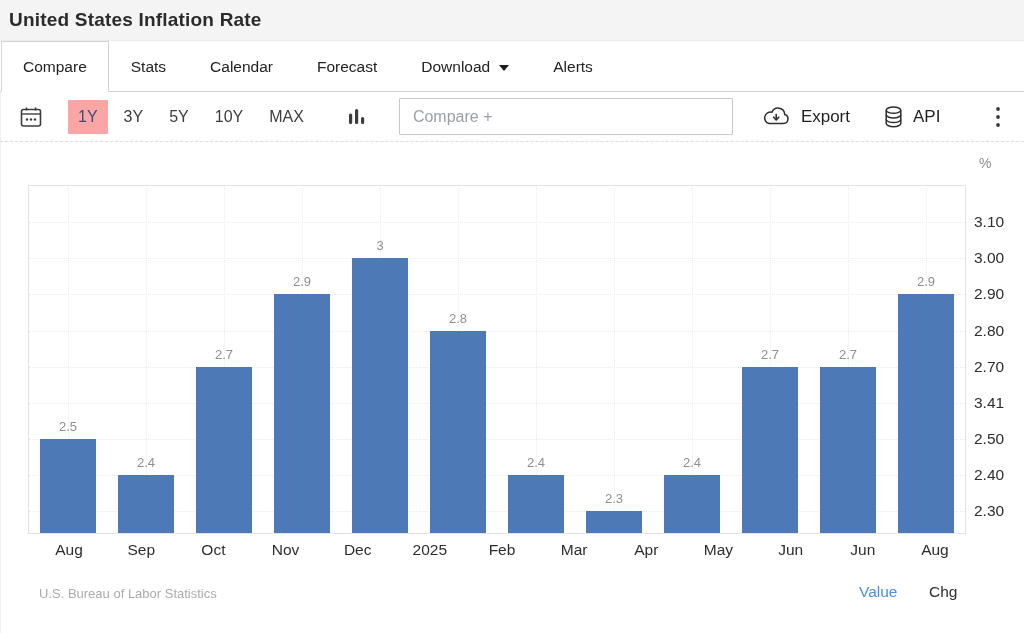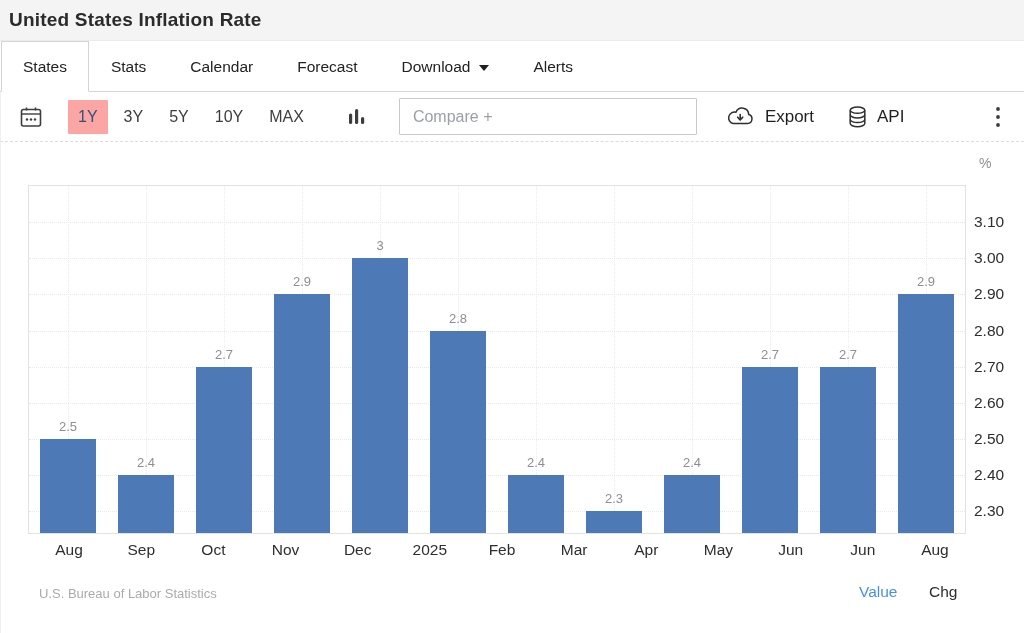--- a/index.html
+++ b/index.html
@@ -42,21 +42,21 @@
   }
   .icon-btn { display:flex; align-items:center; justify-content:center; cursor:pointer; }
   .ranges { display:flex; margin-left:25px; }
   .range-btn {
     font-size:16px; color:#3d3d3d; padding:8px 10px; margin-right:6px;
     cursor:pointer; border-radius:1px;
   }
   .range-btn.active { background:#fca5a5; color:#33527a; }
   .charttype { margin-left:27px; }
   .compare-input {
-    margin-left:33px; width:298px; height:37px; border:1px solid #c9c9c9;
+    margin-left:33px; width:334px; height:37px; border:1px solid #c9c9c9;
     font-size:16px; padding:0 13px; color:#333; outline:none; border-radius:1px;
     font-family:"Liberation Sans", sans-serif;
   }
   .compare-input::placeholder { color:#9aa0a6; opacity:1; }
   .tool-link { display:flex; align-items:center; cursor:pointer; }
   .tool-link .lbl { font-size:17px; color:#1f1f1f; margin-left:9px; }
   .export-link { margin-left:28px; }
   .api-link { margin-left:33px; }
   .kebab { margin-left:auto; margin-right:23px; cursor:pointer; }
 
@@ -89,21 +89,21 @@
   svg { display:block; }
 </style>
 </head>
 <body>
 
 <div class="header">
   <h1>United States Inflation Rate</h1>
 </div>
 
 <div class="tabbar">
-  <div class="tab active">States</div>
+  <div class="tab active">Compare</div>
   <div class="tab">Stats</div>
   <div class="tab">Calendar</div>
   <div class="tab">Forecast</div>
   <div class="tab">
     <span>Download</span>
     <span class="caret-down"></span>
   </div>
   <div class="tab">Alerts</div>
 </div>
 
@@ -261,17 +261,17 @@
     </div>
 
   <div class="source">U.S. Bureau of Labor Statistics</div>
   <div class="legend-value">Value</div>
   <div class="legend-chg">Chg</div>
 <div class="ytick" style="top: 70.1px;">3.10</div>
     <div class="ytick" style="top: 106.3px;">3.00</div>
     <div class="ytick" style="top: 142.4px;">2.90</div>
     <div class="ytick" style="top: 178.6px;">2.80</div>
     <div class="ytick" style="top: 214.7px;">2.70</div>
-    <div class="ytick" style="top: 250.9px;">2.60</div>
+    <div class="ytick" style="top: 250.9px;">3.41</div>
     <div class="ytick" style="top: 287px;">2.50</div>
     <div class="ytick" style="top: 323.2px;">2.40</div>
     <div class="ytick" style="top: 359.3px;">2.30</div>
   </div>
 
 </body></html>

